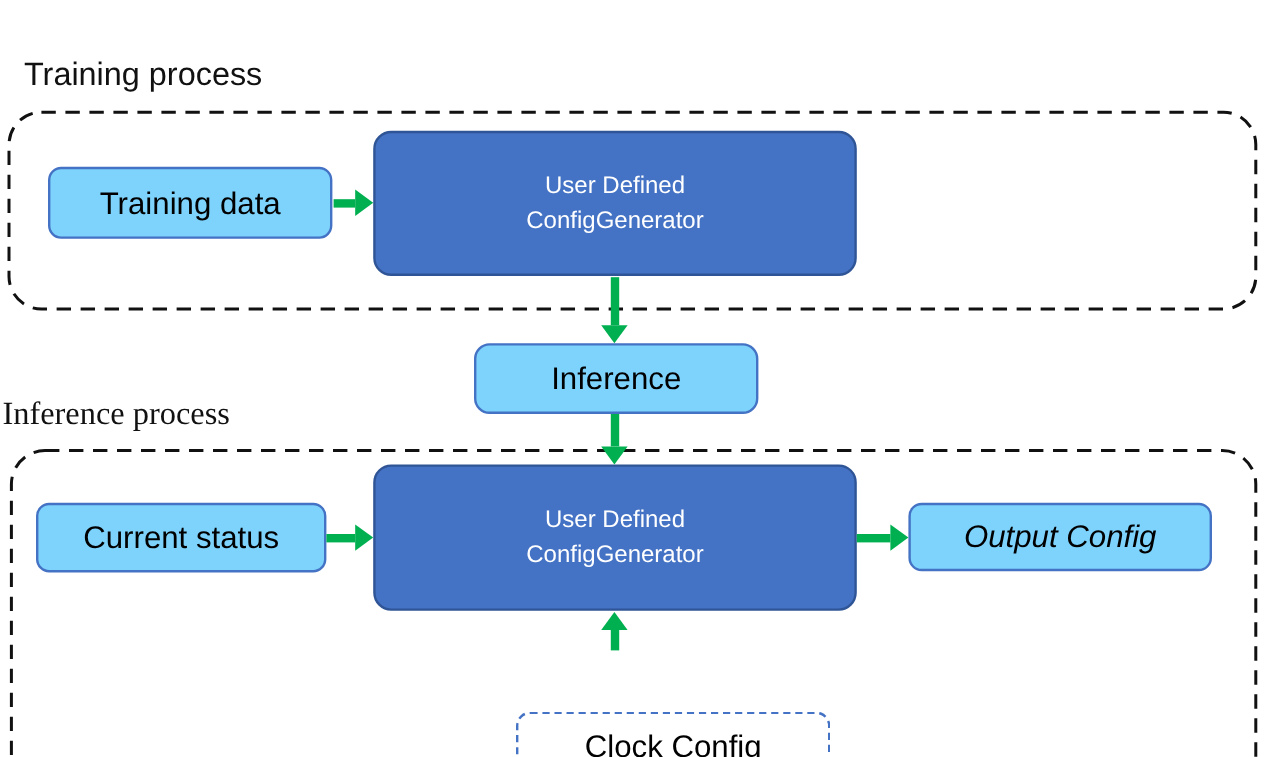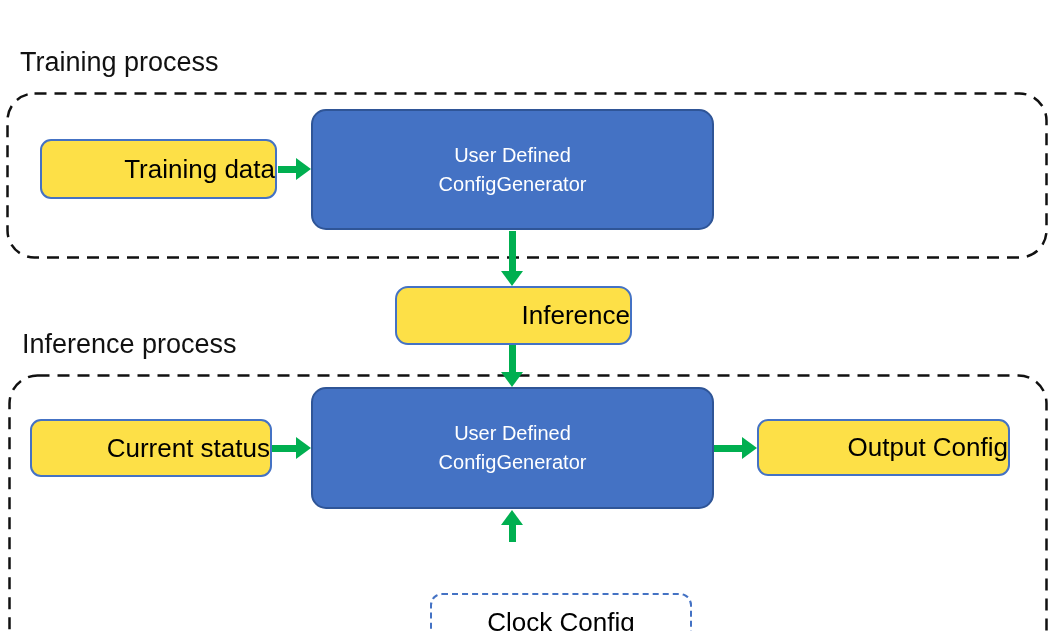--- a/index.html
+++ b/index.html
@@ -30,26 +30,26 @@
     z-index: 1;
   }
   svg.container-frame { overflow: visible; z-index: 0; }
   .dashed-rect {
     fill: none;
     stroke: var(--ink);
     stroke-width: 2.5;
     stroke-dasharray: 12 8;
   }
   .white-box {
-    background: #fde047;
+    background: #7dd3fc;
     border: 2.2px solid var(--blue-line);
     border-radius: 11px;
     display: flex;
     align-items: center;
-    justify-content: flex-end;
+    justify-content: center;
     font-size: 26px;
     color: #000000;
     z-index: 2;
     white-space: nowrap;
   }
   .blue-box {
     background: var(--blue-fill);
     border: 2.5px solid var(--blue-dark);
     border-radius: 15px;
     display: flex;
@@ -132,21 +132,21 @@
 
   <div class="abs white-box" style="left:395px; top:242px; width:237px; height:59px; border-radius:13px;">
     <span>Inference</span>
   </div>
 
   <div class="abs arrow-down" style="left:501px; top:301px; width:22px; height:42px;">
     <div class="shaft"></div>
     <div class="head"></div>
   </div>
 
-  <div class="abs section-title" style="left:22px; top:285px;">Inference process</div>
+  <div class="abs section-title" style="left:2px; top:285px;font-family:Liberation Serif, serif;">Inference process</div>
 
   <svg class="abs container-frame" style="left:8px; top:330px;" width="1040" height="295">
     <rect class="dashed-rect" x="1.5" y="1.5" width="1037" height="292" rx="28" ry="28"></rect>
   </svg>
 
   <div class="abs white-box" style="left:30px; top:375px; width:242px; height:58px;">
     <span>Current status</span>
   </div>
 
   <div class="abs arrow-right" style="left:272px; top:393px; width:39px; height:22px;">
@@ -157,21 +157,21 @@
   <div class="abs blue-box" style="left:311px; top:343px; width:403px; height:122px;">
     <span>User Defined</span>
     <span>ConfigGenerator</span>
   </div>
 
   <div class="abs arrow-right" style="left:714px; top:393px; width:43px; height:22px;">
     <div class="shaft"></div>
     <div class="head"></div>
   </div>
 
-  <div class="abs white-box" style="left:757px; top:375px; width:253px; height:57px;">
+  <div class="abs white-box" style="left:757px; top:375px; width:253px; height:57px;font-style:italic;">
     <span>Output Config</span>
   </div>
 
   <div class="abs arrow-up" style="left:501px; top:466px; width:22px; height:32px;">
     <div class="head"></div>
     <div class="shaft"></div>
   </div>
 
 
   <div class="abs trigger-box" style="left:430px; top:549px; width:262px; height:58px; z-index:3;">

